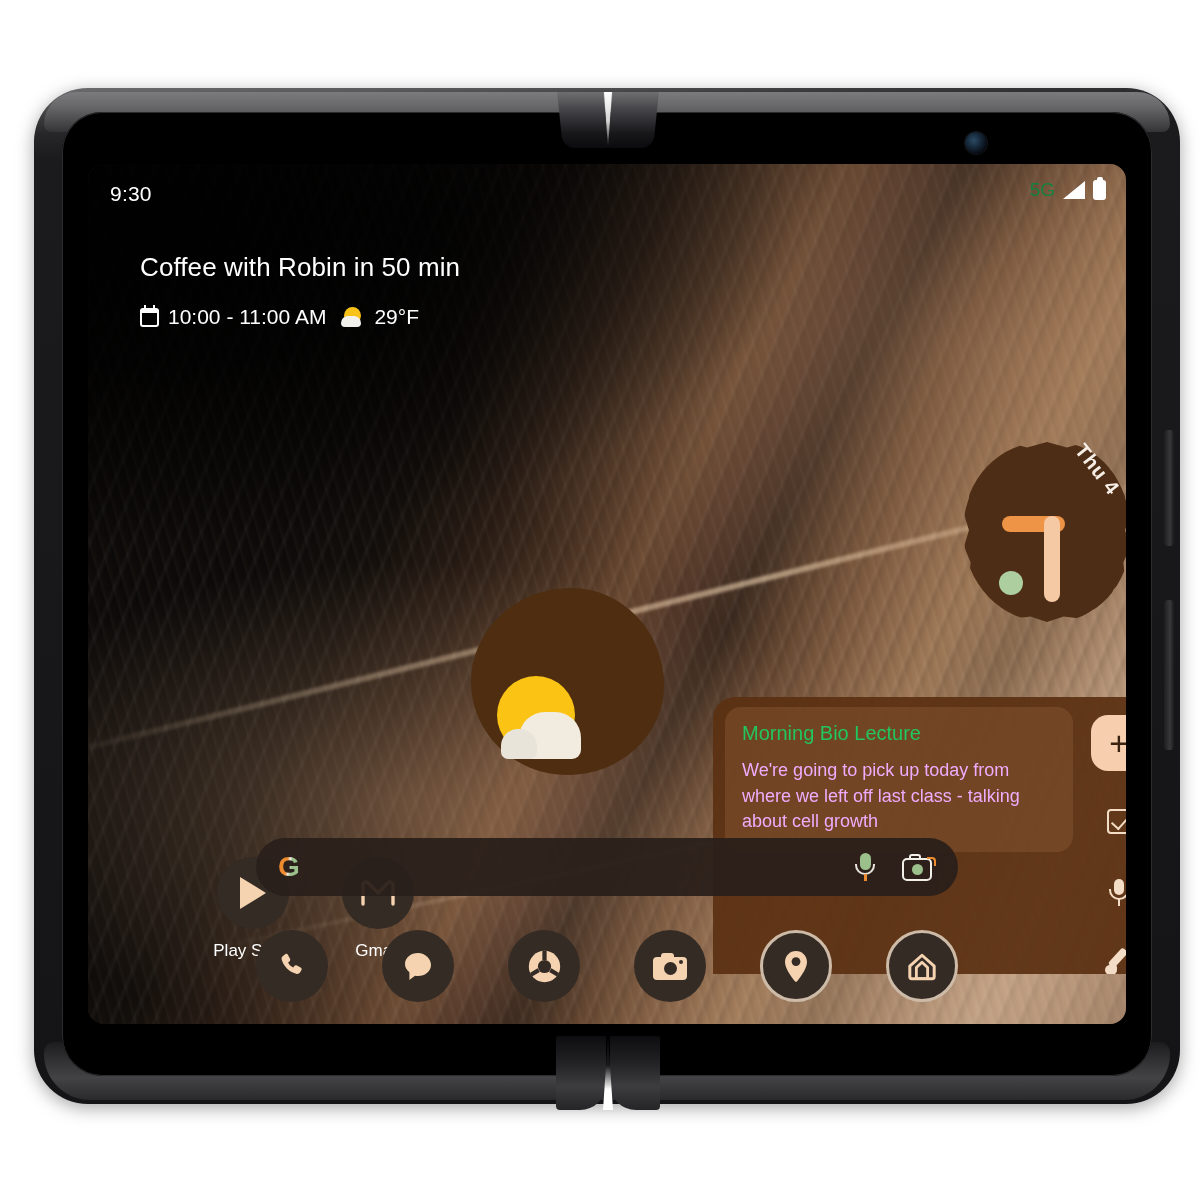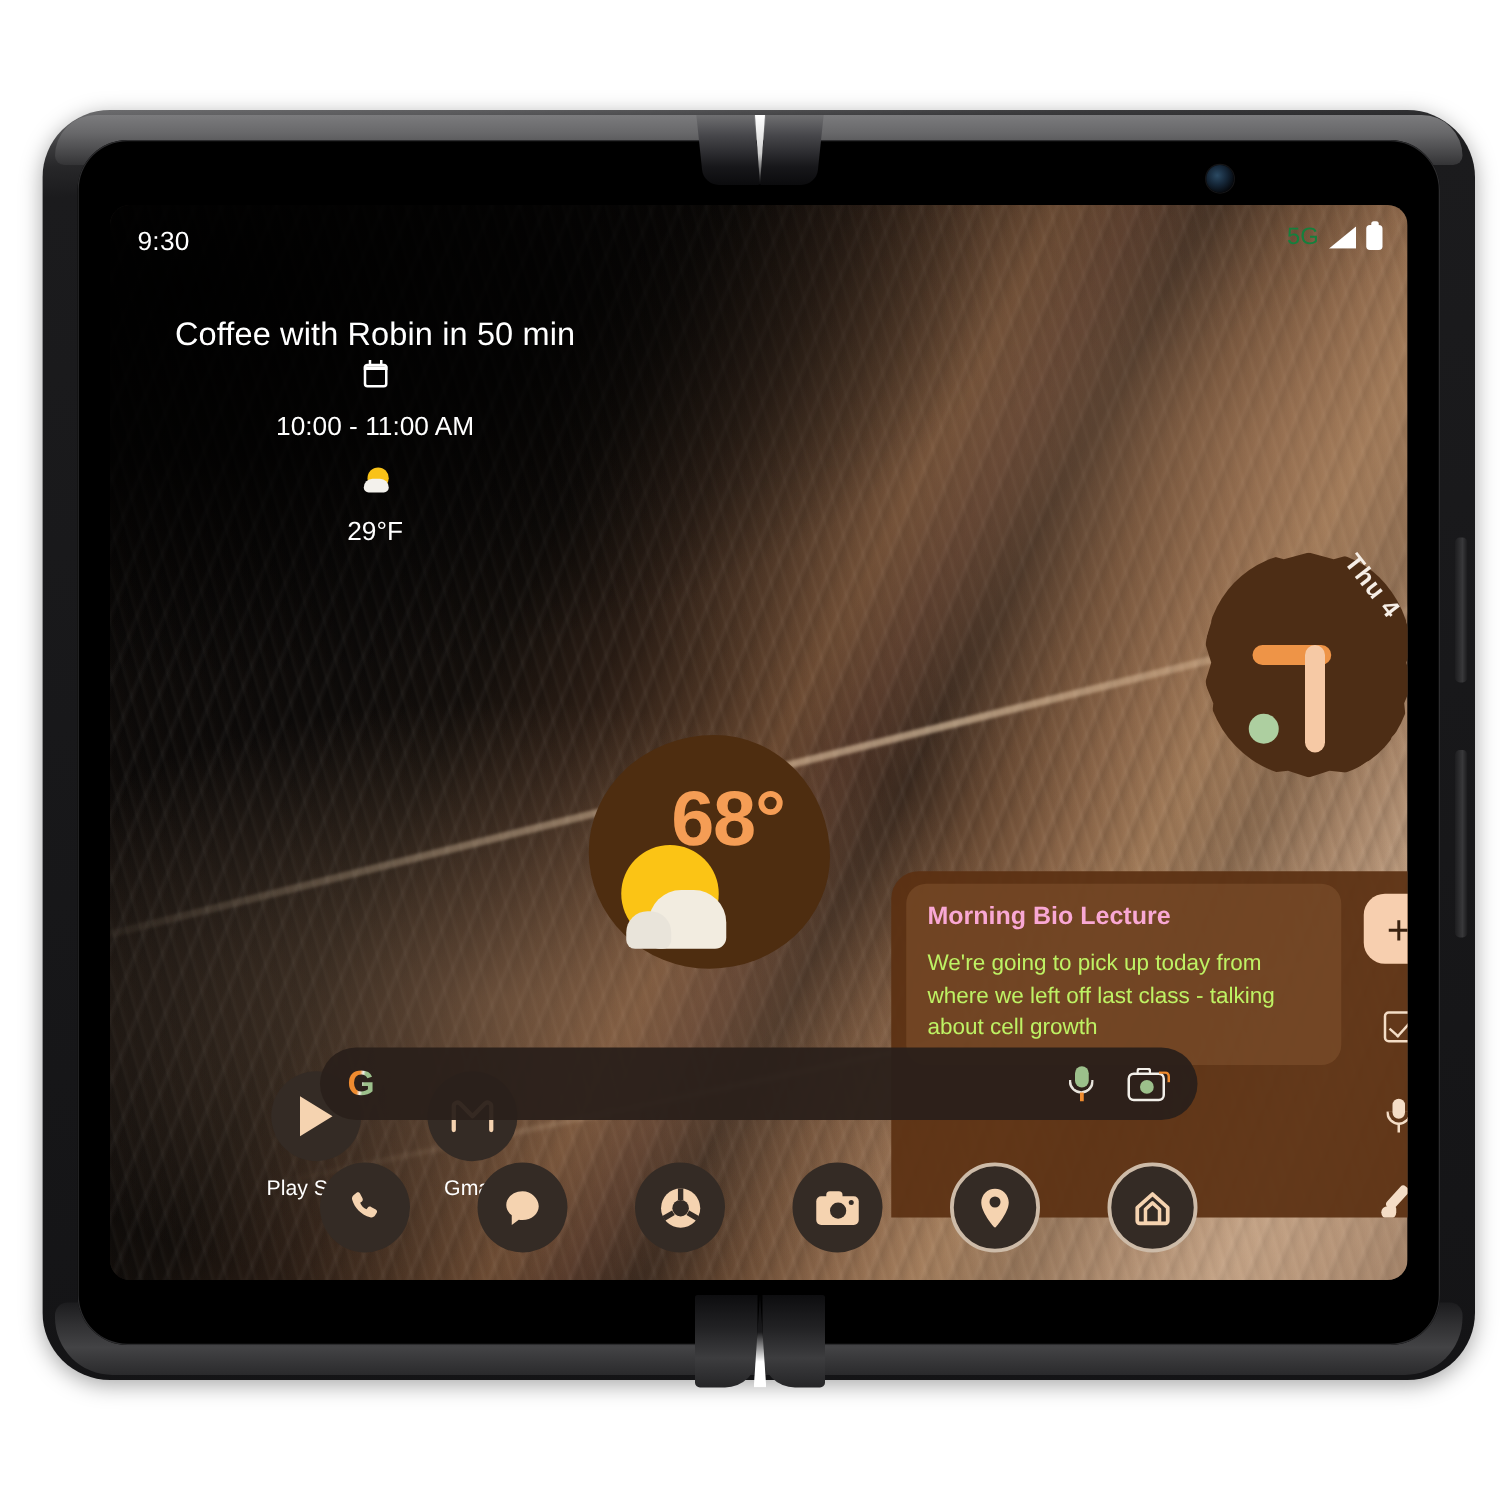--- a/index.html
+++ b/index.html
@@ -130,21 +130,21 @@
   .sb-time{ position:absolute; left:22px; top:18px; color:#fff; font-size:21px; font-weight:500; letter-spacing:.2px; }
   .sb-right{ position:absolute; right:20px; top:15px; display:flex; align-items:center; gap:8px; }
   .sb-5g{ color:#15803d; font-size:19px; font-weight:500; }
   .sb-signal{ width:22px; height:18px; background:#fff; clip-path:polygon(100% 0,100% 100%,0 100%); }
   .sb-batt{ width:13px; height:20px; border-radius:3px; background:#fff; position:relative; }
   .sb-batt::before{ content:""; position:absolute; left:3.5px; top:-3px; width:6px; height:3px; border-radius:2px 2px 0 0; background:#fff; }
 
   
   .glance{ position:absolute; left:52px; top:88px; }
   .glance-title{ color:#fff; font-size:26px; font-weight:400; letter-spacing:.1px; }
-  .glance-sub{ display:flex; align-items:center; gap:20px; margin-top:8px; color:#fff; font-size:21px;flex-direction:column; }
+  .glance-sub{ display:flex; align-items:center; gap:9px; margin-top:22px; color:#fff; font-size:21px; }
   .cal-ico{ width:19px; height:19px; border:2px solid #fff; border-radius:3px; position:relative; }
   .cal-ico::before{ content:""; position:absolute; left:-2px; top:0px; width:19px; height:3px; background:#fff; }
   .cal-ico::after{ content:""; position:absolute; left:2px; top:-5px; width:2px; height:4px; background:#fff;
      box-shadow:9px 0 0 #fff; }
   .sun-ico{ position:relative; width:24px; height:20px; margin-left:6px; }
   .sun-ico .ball{ position:absolute; left:3px; top:0; width:17px; height:17px; border-radius:50%; background:#f9c218; }
   .sun-ico .cld{ position:absolute; left:0px; bottom:0; width:20px; height:11px; border-radius:9px 9px 5px 5px; background:#f3f1ec; }
 
   
   .clock-widget{ position:absolute; left:876px; top:278px; width:166px; height:180px; }
@@ -175,22 +175,22 @@
     border-radius:17px 17px 7px 7px; background:#e9e4da; }
 
   
   .notes-panel{
     position:absolute; left:625px; top:533px; width:455px; height:277px;
     background:rgba(91,48,18,.93); border-radius:22px 22px 0 0;
     overflow:hidden; display:flex;
   }
   .notes-cards{ width:360px; padding:10px 0 0 12px; }
   .note-card{ background:rgba(131,85,47,.52); border-radius:16px; padding:15px 17px 17px 17px; margin-bottom:9px; }
-  .note-title{ color:#f9a8d4; font-size:20px; font-weight:700; }
-  .note-body{ color:#bef264; font-size:18px; line-height:1.42; margin-top:13px; }
+  .note-title{ color:#22c55e; font-size:20px; font-weight:400; }
+  .note-body{ color:#f0abfc; font-size:18px; line-height:1.42; margin-top:13px; }
   .note-item{ display:flex; align-items:center; gap:11px; color:#f4e8dc; font-size:18px; margin-top:11px; }
   .chk{ width:16px; height:16px; border:2px solid #f0e0d2; border-radius:3px; flex:none; }
   .notes-rail{ width:95px; position:relative; }
   .rail-add{ position:absolute; left:18px; top:18px; width:56px; height:56px; border-radius:17px; background:#f7cfaf;
     display:flex; align-items:center; justify-content:center; }
   .rail-add span{ color:#3a2210; font-size:33px; line-height:1; font-weight:300; }
   .rail-ico{ position:absolute; left:22px; width:48px; height:48px; display:flex; align-items:center; justify-content:center; }
   .chk2{ width:25px; height:25px; border:2.5px solid #f4ddc6; border-radius:4px; position:relative; }
   .chk2::after{ content:""; position:absolute; left:6px; top:2px; width:8px; height:14px;
     border-right:2.5px solid #f4ddc6; border-bottom:2.5px solid #f4ddc6; transform:rotate(42deg); }
@@ -302,21 +302,20 @@
     <div class="clock-widget">
       <div class="clock-blob"></div>
       <div class="clock-date">Thu 4</div>
       <div class="hand-hour"></div>
       <div class="hand-min"></div>
       <div class="clock-dot"></div>
     </div>
 
     <div class="weather-widget">
       <div class="weather-blob"></div>
-      <div class="weather-temp">68°</div>
       <div class="w-sun"></div>
       <div class="w-cloud"></div>
     </div>
 
     <div class="notes-panel">
       <div class="notes-cards">
 
         <div class="note-card">
           <div class="note-title">Morning Bio Lecture</div>
           <div class="note-body">We're going to pick up today from where we left off last class - talking about cell growth</div>

